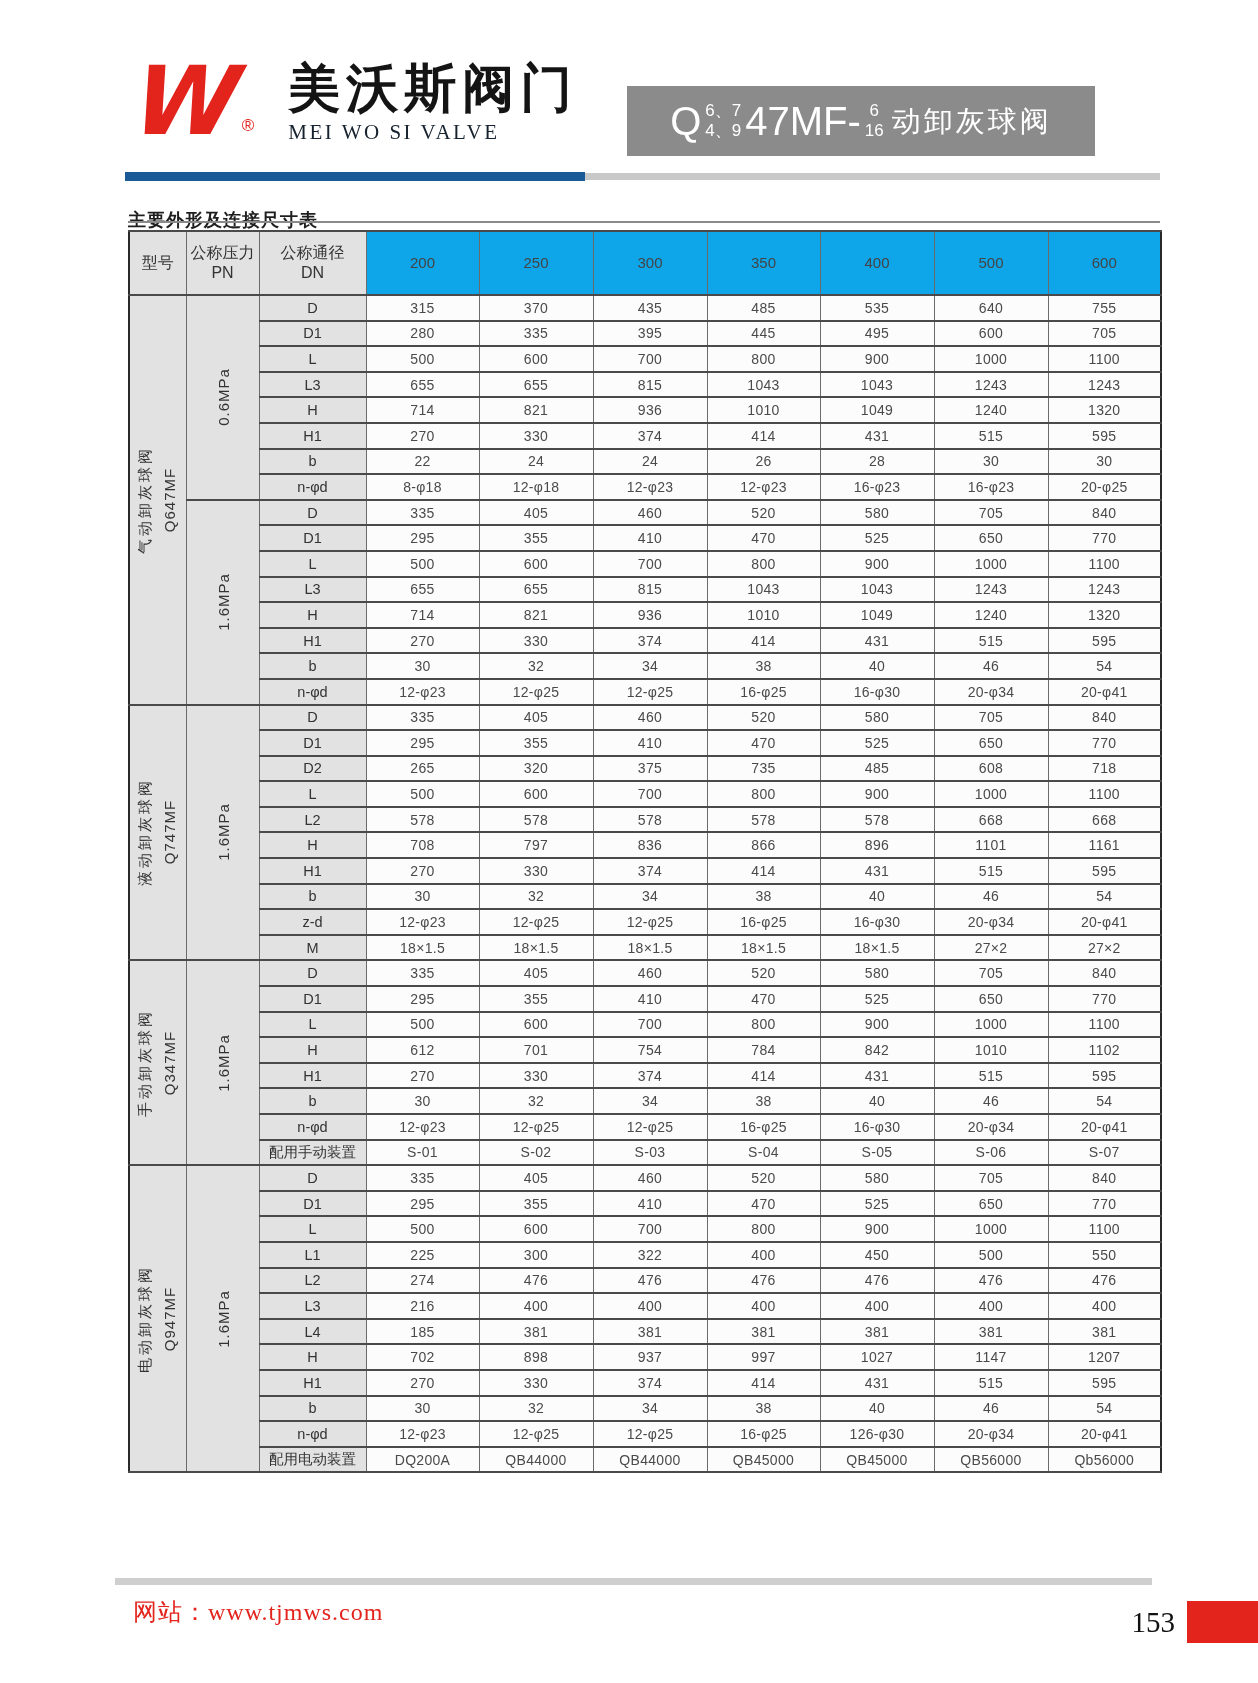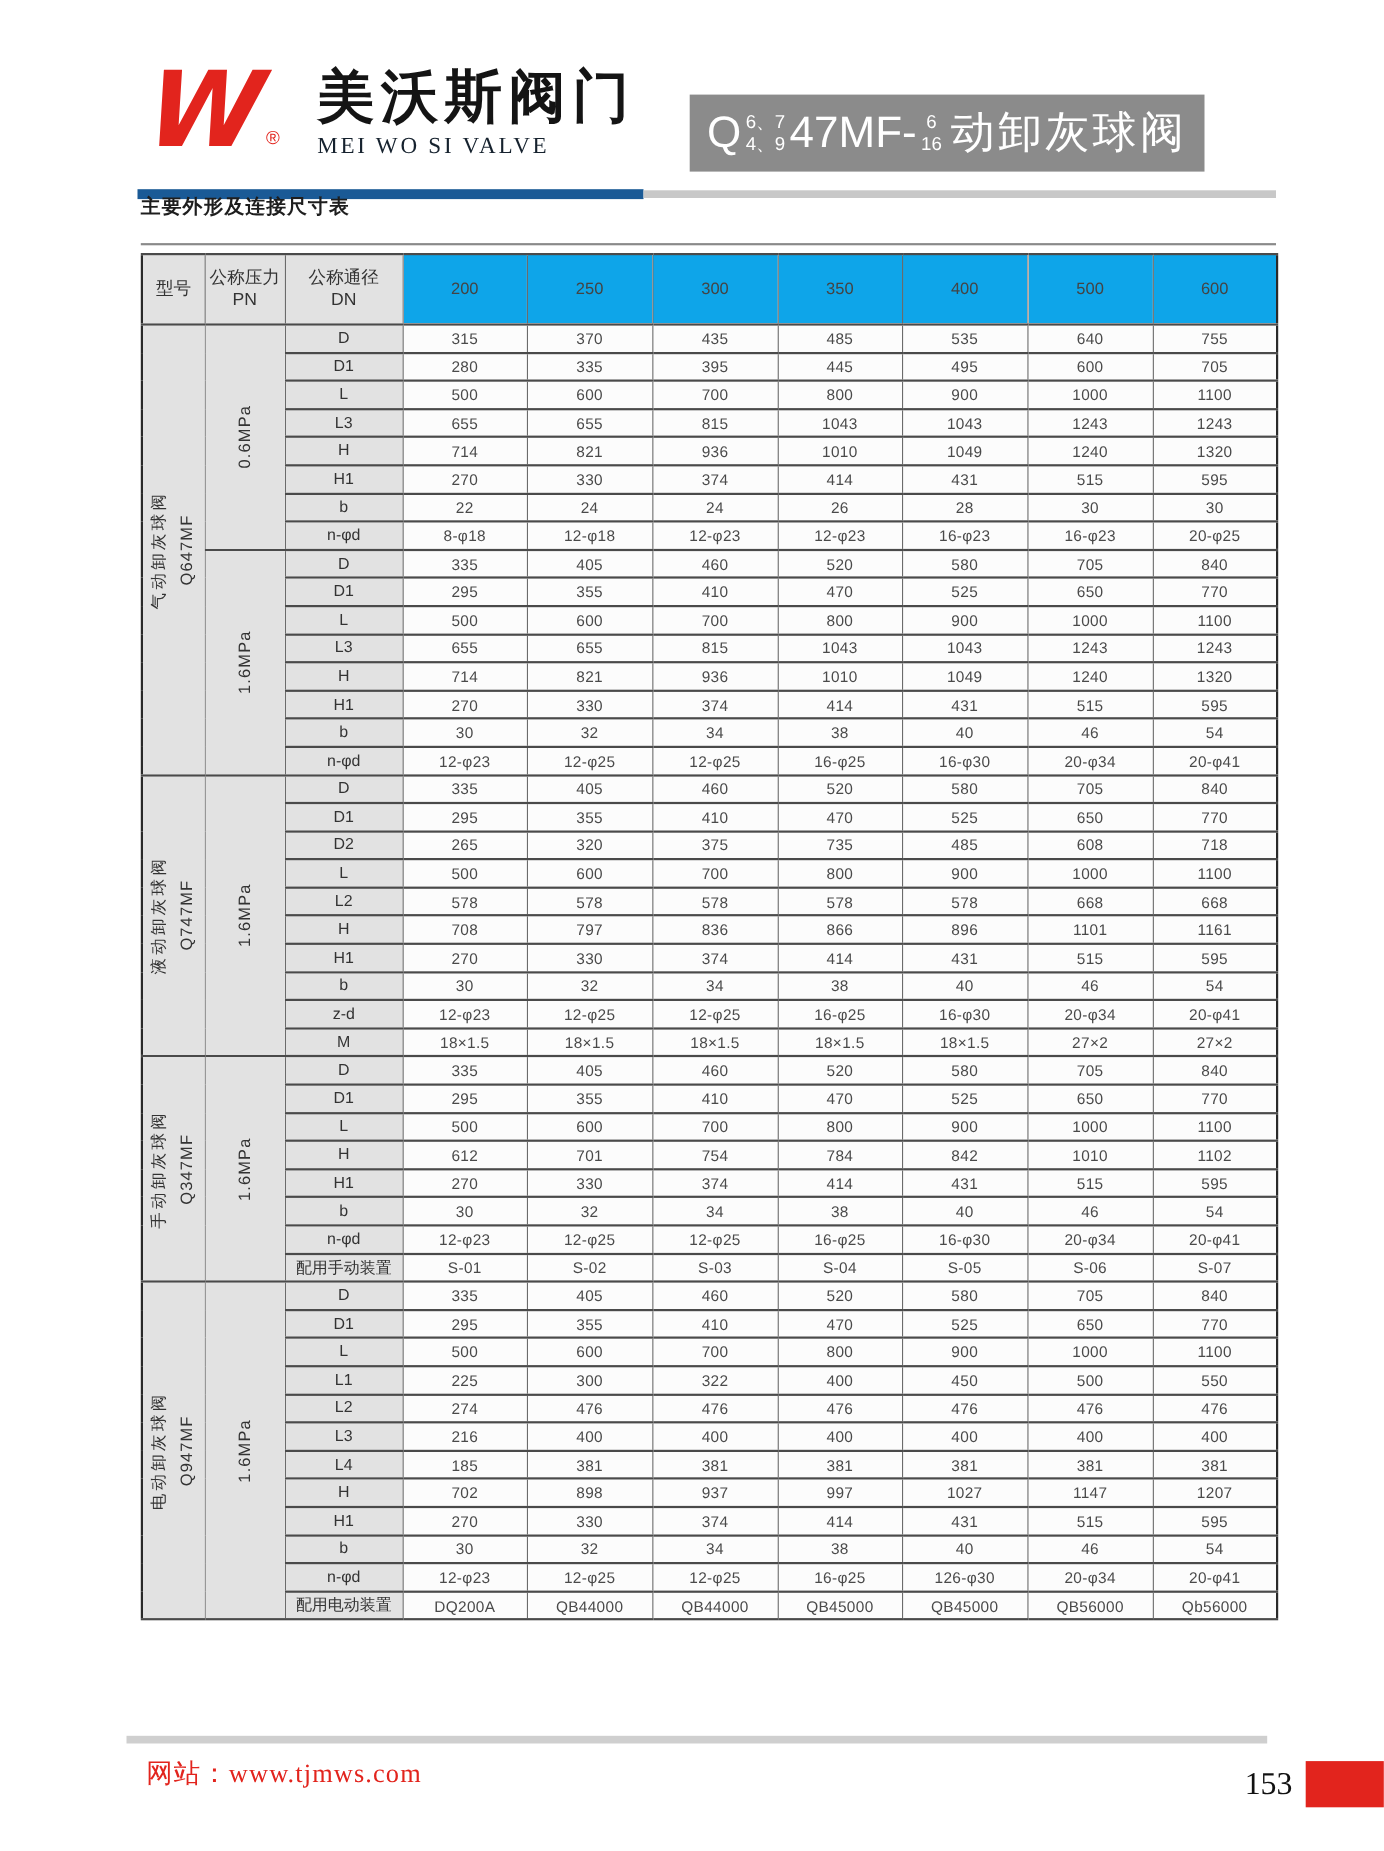--- a/index.html
+++ b/index.html
@@ -31,26 +31,26 @@
     font-family:"Liberation Serif", serif;font-size:21px;letter-spacing:2.5px;
     color:#16222e;margin-top:3px;
   }
   .title-box{
     position:absolute;left:627px;top:86px;width:468px;height:70px;
     background:var(--title-bg);color:#fff;display:flex;align-items:center;
     justify-content:center;
   }
   .tb-big{font-size:40px;line-height:1;}
   .tb-stack{display:flex;flex-direction:column;font-size:17px;line-height:1.15;text-align:center;margin:0 4px;}
-  .tb-suffix{font-size:40px;letter-spacing:3px;margin-left:4px;line-height:1;text-align:right;}
+  .tb-suffix{font-size:29px;letter-spacing:3px;margin-left:4px;line-height:1;text-align:right;}
   .divider{position:absolute;top:172px;left:125px;width:1035px;height:9px;}
   .divider .seg-blue{position:absolute;left:0;top:0;width:460px;height:9px;background:var(--bar-blue);}
   .divider .seg-gray{position:absolute;left:460px;top:1px;width:575px;height:7px;background:var(--bar-gray);}
   
-  .caption{position:absolute;left:128px;top:176px;font-size:18px;font-weight:bold;color:#1e1e1e;letter-spacing:1px;}
+  .caption{position:absolute;left:128px;top:208px;font-size:18px;font-weight:bold;color:#1e1e1e;letter-spacing:1px;}
   .caption-line{position:absolute;left:128px;top:221px;width:1032px;border-top:2px solid #8a8a8a;}
   
   .table-wrap{position:absolute;left:128px;top:230px;}
   #dim-table{border-collapse:collapse;table-layout:fixed;width:1032px;border:2px solid #2a2a2a;}
   #dim-table th,#dim-table td{
     border-left:1px solid #6b6b6b;border-right:1px solid #6b6b6b;
     border-top:2px solid #4a4a4a;border-bottom:2px solid #4a4a4a;
     padding:0;text-align:center;vertical-align:middle;overflow:hidden;
   }
   #dim-table thead tr{height:64px;}

